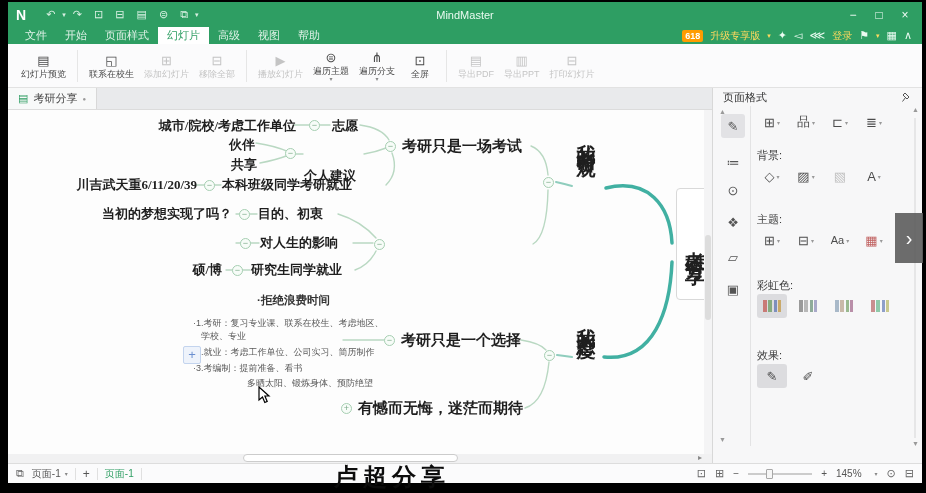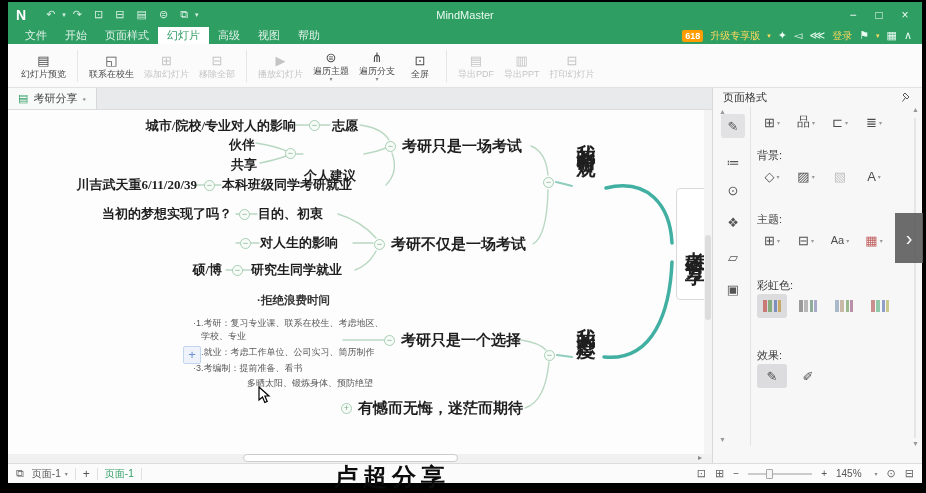--- a/index.html
+++ b/index.html
@@ -265,21 +265,21 @@
         <g stroke="#8fcdbd" stroke-width="2" fill="none" stroke-linecap="round">
           <path d="M548,72 Q557,74 564,76"></path>
           <path d="M549,245 Q557,246 564,247"></path>
         </g>
         <g stroke="#41b0a2" stroke-width="3.5" fill="none" stroke-linecap="round">
           <path d="M598,78 C640,68 662,95 664,133"></path>
           <path d="M596,247 C646,252 662,200 664,152"></path>
         </g>
       </svg>
 
-      <div class="mm mm-leaf ralign" style="right:416px; top:7px;">城市/院校/专业对人的影响</div>
+      <div class="mm mm-leaf ralign" style="right:416px; top:7px;">城市/院校/考虑工作单位</div>
       <div class="tog" style="left:301px; top:10px;">−</div>
       <div class="mm mm-leaf" style="left:324px; top:7px;">志愿</div>
 
       <div class="mm mm-leaf" style="left:221px; top:26px;">伙伴</div>
       <div class="mm mm-leaf" style="left:223px; top:46px;">共享</div>
       <div class="tog" style="left:277px; top:38px;">−</div>
       <div class="mm mm-leaf" style="left:296px; top:37px;margin-top:20px;">个人建议</div>
 
       <div class="mm mm-leaf ralign" style="right:515px; top:66px;">川吉武天重6/11/20/39</div>
       <div class="tog" style="left:196px; top:70px;">−</div>
@@ -293,21 +293,20 @@
       <div class="mm mm-leaf" style="left:252px; top:124px;">对人生的影响</div>
 
       <div class="mm mm-leaf ralign" style="right:490px; top:151px;">硕/博</div>
       <div class="tog" style="left:224px; top:155px;">−</div>
       <div class="mm mm-leaf" style="left:243px; top:151px;">研究生同学就业</div>
 
       <div class="tog" style="left:377px; top:31px;">−</div>
       <div class="mm mm-topic" style="left:394px; top:27px;">考研只是一场考试</div>
 
       <div class="tog" style="left:366px; top:129px;">−</div>
-      <div class="mm mm-topic" style="left:383px; top:125px;">考研不仅是一场考试</div>
 
       <div class="tog" style="left:376px; top:225px;">−</div>
       <div class="mm mm-topic" style="left:393px; top:221px;">考研只是一个选择</div>
 
       <div class="tog" style="left:333px; top:293px;">+</div>
       <div class="mm mm-topic" style="left:350px; top:289px;">有憾而无悔，迷茫而期待</div>
 
       <div class="tog" style="left:535px; top:67px;">−</div>
       <div class="mm mm-group vtxt" style="left:565px; top:18px;">我的考研观</div>
 

